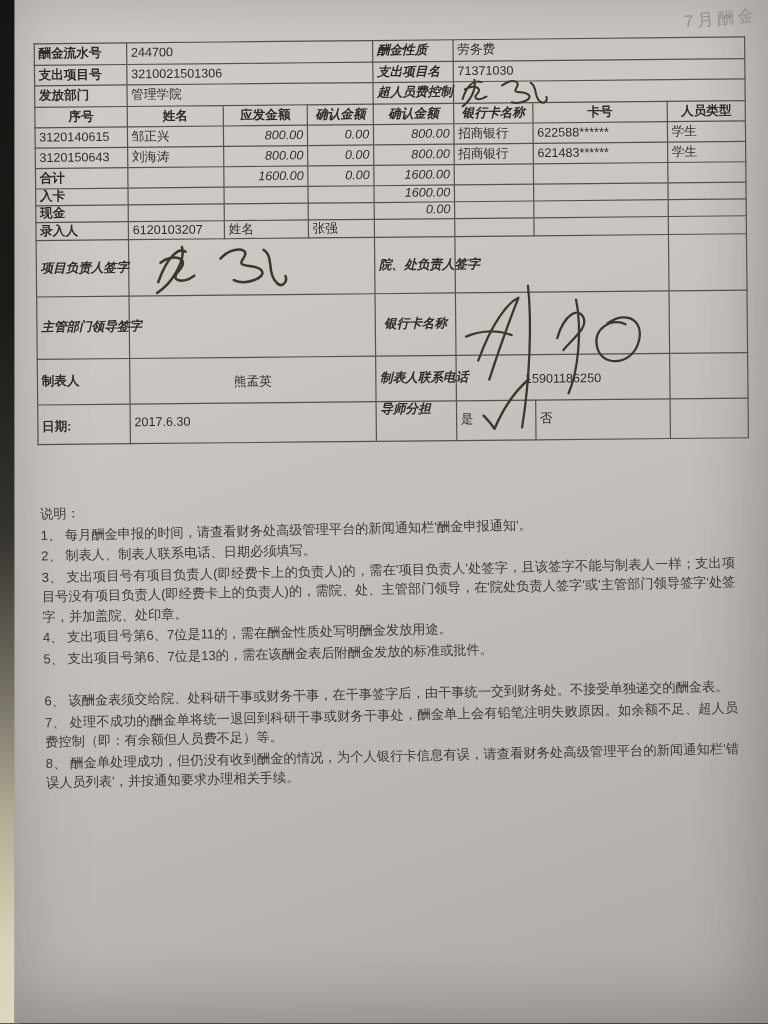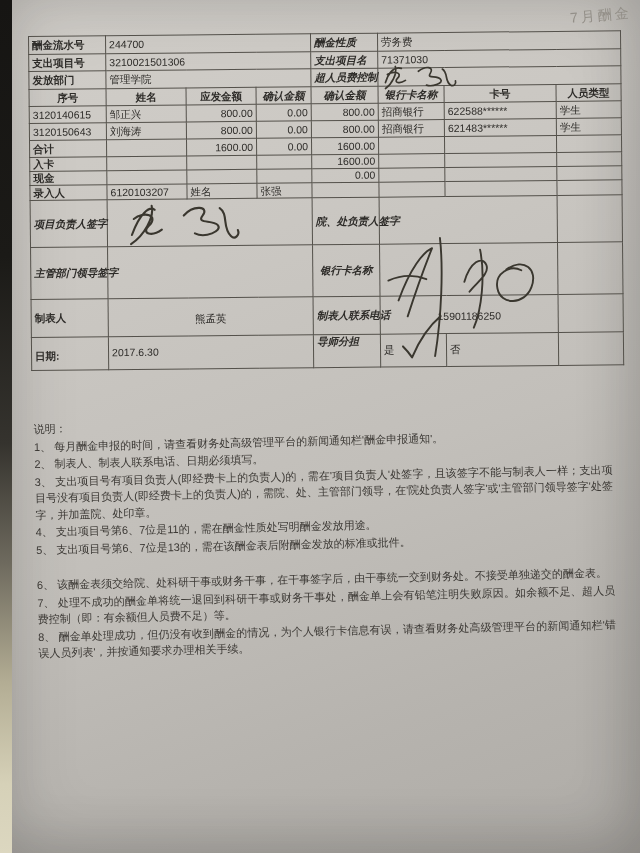--- a/index.html
+++ b/index.html
@@ -29,21 +29,21 @@
     border:1px solid #45423d;
   }
   table.form td{
     border:1px solid #54514b;font-size:10.5px;color:#2e2c29;
     padding:0 3px;vertical-align:middle;overflow:visible;line-height:1.15;
     white-space:nowrap;
   }
   td.wrap{white-space:normal;border-radius:20px;}
   .lbl{font-weight:700;font-size:11px;color:#2b2926;}
   .lbl-s{font-weight:700;font-size:10.5px;color:#2b2926;font-style:italic;}
-  .num{text-align:right;padding-right:4px;}
+  .num{text-align:right;padding-right:4px;font-style:italic;}
   .ctr{text-align:center;}
   .bot{vertical-align:bottom;}
   .top{vertical-align:top;}
   .rel{position:relative;}
   tr.r18{height:18px}tr.r17{height:17px}tr.r14{height:14px}tr.r15{height:15px}
   tr.r47{height:47px}tr.r52{height:52px}tr.r38{height:38px}tr.r29{height:29px}
   svg.sig{position:absolute;pointer-events:none;}
   svg.sig path{fill:none;stroke:#3a372f;stroke-linecap:round;stroke-linejoin:round;}
   .notes{
     position:absolute;left:24px;top:421px;width:578px;

